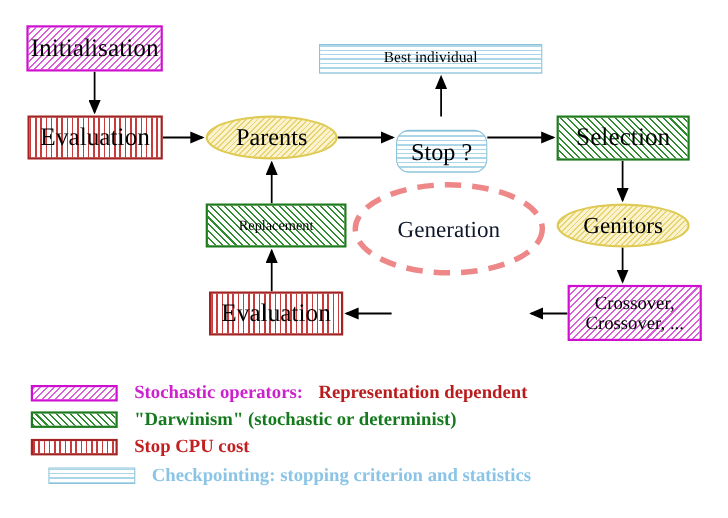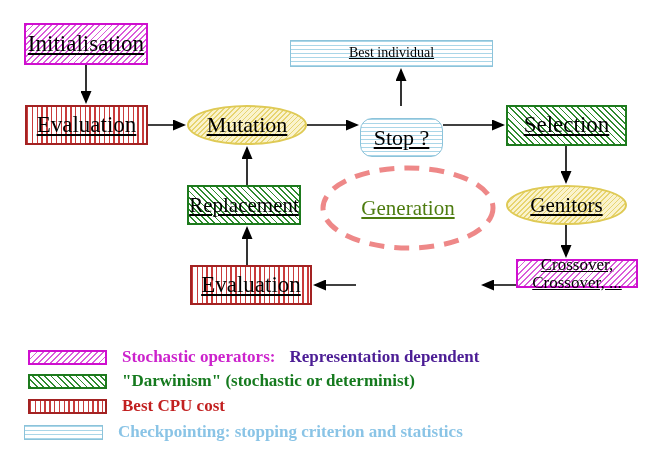--- a/index.html
+++ b/index.html
@@ -3,21 +3,21 @@
 <meta charset="utf-8">
 <style>
   html,body{margin:0;padding:0;background:#ffffff;}
   *{box-sizing:border-box;}
   #stage{
     position:relative;width:662px;height:471px;background:#ffffff;
     font-family:"Liberation Serif", serif;overflow:hidden;
   }
   .node{
     position:absolute;display:flex;align-items:center;justify-content:center;
-    color:#000;text-align:center;line-height:1.05;text-decoration:underline;
+    color:#000;text-align:center;line-height:1.05;
   }
   
   .hatch-magenta{
     background-color:#fff;
     background-image:repeating-linear-gradient(135deg,#d95cd9 0 1.3px,rgba(255,255,255,0) 1.3px 4.3px);
     border:2px solid #cf0fcf;
   }
   .hatch-green{
     background-color:#fff;
     background-image:repeating-linear-gradient(45deg,#2e8b2e 0 1.3px,rgba(255,255,255,0) 1.3px 4.4px);
@@ -42,37 +42,37 @@
   .rounded{border-radius:12px;}
 
   
   .n-init       {left:24px; top:23px;  width:124px;height:42px;font-size:23px;}
   .n-eval-top   {left:25px; top:105px; width:123px;height:40px;font-size:23px;}
   .n-parents    {left:187px;top:105px; width:120px;height:40px;font-size:22px;}
   .n-best       {left:290px;top:40px;  width:203px;height:27px;font-size:14px;}
   .n-stop       {left:360px;top:118px; width:83px; height:39px;font-size:22px;}
   .n-selection  {left:506px;top:105px; width:121px;height:41px;font-size:23px;}
   .n-genitors   {left:506px;top:185px; width:121px;height:40px;font-size:21px;}
-  .n-crossover  {left:516px;top:259px; width:122px;height:29px;font-size:17px;flex-direction:column;}
+  .n-crossover  {left:516px;top:259px; width:122px;height:51px;font-size:17px;flex-direction:column;}
   .n-offspring  {left:356px;top:265px; width:124px;height:40px;font-size:22px;}
   .n-eval-bot   {left:190px;top:265px; width:122px;height:40px;font-size:23px;}
-  .n-replacement{left:187px;top:185px; width:114px;height:40px;font-size:21px;}
-  .n-generation {left:323px;top:168px; width:170px;height:80px;font-size:21px;color:#4d7c0f;}
+  .n-replacement{left:187px;top:185px; width:128px;height:40px;font-size:13px;}
+  .n-generation {left:323px;top:168px; width:170px;height:80px;font-size:21px;color:#0f172a;}
 
   #arrow-layer{position:absolute;left:0;top:0;width:662px;height:471px;pointer-events:none;}
 
   
   .legend-row{position:absolute;display:flex;align-items:center;height:20px;font-weight:bold;font-size:17px;}
   .legend-row .swatch{width:79px;height:15px;margin-right:15px;flex:0 0 auto;}
   .lg1{left:28px;top:347px;}
   .lg2{left:28px;top:371px;}
   .lg3{left:28px;top:396px;}
-  .lg4{left:24px;top:422px;}
+  .lg4{left:44px;top:422px;}
   .t-magenta{color:#cc22cc;}
-  .t-gold{color:#4c1d95;margin-left:14px;}
+  .t-gold{color:#b91c1c;margin-left:14px;}
   .t-green{color:#157a1e;}
   .t-red{color:#c22020;}
   .t-cyan{color:#8ac4e6;}
 </style>
 </head>
 <body>
 
 <div id="stage">
 
   <svg id="arrow-layer" viewBox="0 0 662 471">
@@ -94,21 +94,21 @@
       <line x1="356" y1="285" x2="315" y2="285"></line>
       <line x1="247" y1="265" x2="247" y2="228"></line>
       <line x1="247" y1="185" x2="247" y2="148"></line>
     </g>
   </svg>
 
   <div class="node n-init hatch-magenta">Initialisation</div>
 
   <div class="node n-eval-top stripes-red">Evaluation</div>
 
-  <div class="node n-parents hatch-yellow ellipse">Mutation</div>
+  <div class="node n-parents hatch-yellow ellipse">Parents</div>
 
   <div class="node n-best stripes-cyan">Best individual</div>
 
   <div class="node n-stop stripes-cyan rounded">Stop ?</div>
 
   <div class="node n-genitors hatch-yellow ellipse">Genitors</div>
 
   <div class="node n-selection hatch-green">Selection</div>
 
   <div class="node n-crossover hatch-magenta">
@@ -129,21 +129,21 @@
     <span class="t-gold">Representation dependent</span>
   </div>
 
   <div class="legend-row lg2">
     <span class="swatch hatch-green"></span>
     <span class="t-green">"Darwinism" (stochastic or determinist)</span>
   </div>
 
   <div class="legend-row lg3">
     <span class="swatch stripes-red"></span>
-    <span class="t-red">Best CPU cost</span>
+    <span class="t-red">Stop CPU cost</span>
   </div>
 
   <div class="legend-row lg4">
     <span class="swatch stripes-cyan"></span>
     <span class="t-cyan">Checkpointing: stopping criterion and statistics</span>
   </div>
 
 </div>
 
 </body></html>

